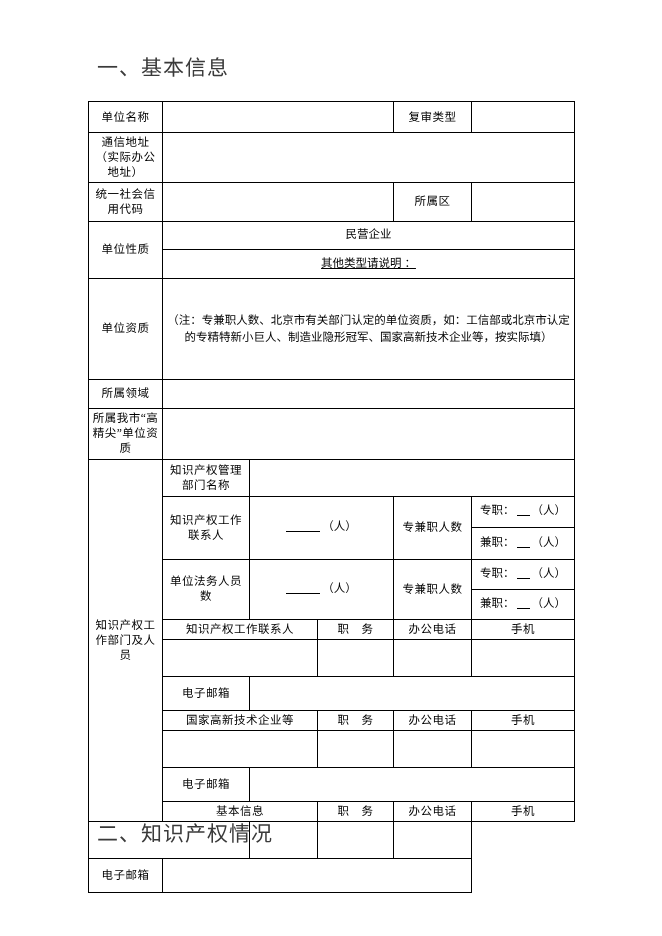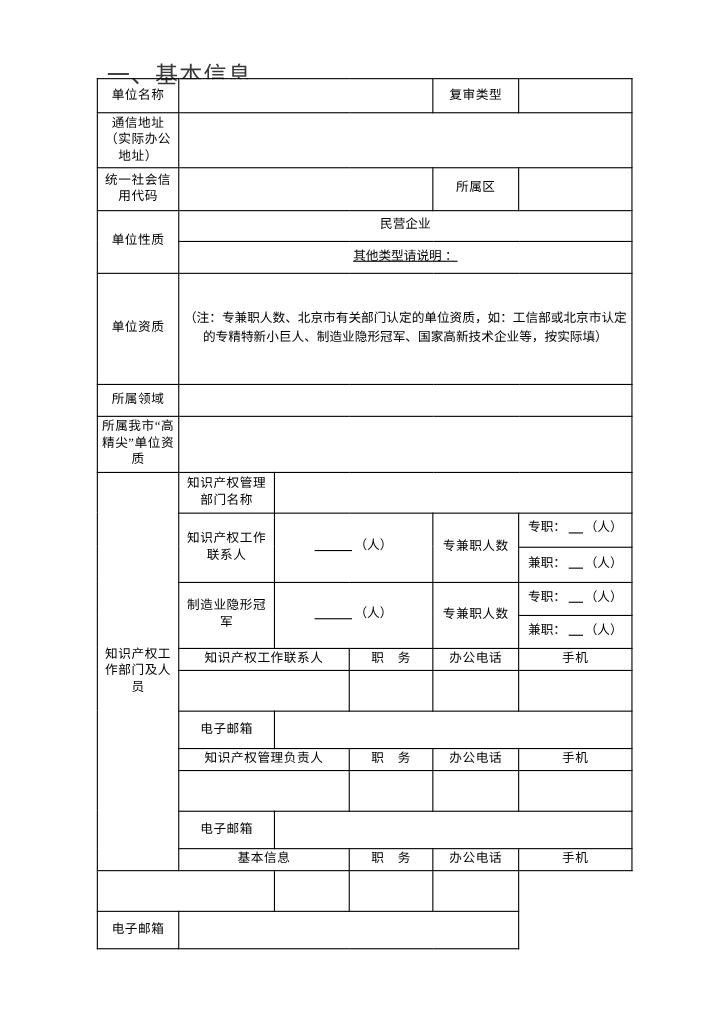--- a/index.html
+++ b/index.html
@@ -33,21 +33,21 @@
     color: #3a3a3a;
     white-space: nowrap;
     font-family: "Liberation Serif", "DejaVu Serif", serif;
   }
   #heading-basic { top: 56px; }
   #heading-ip    { top: 822px; }
 
   table.form {
     position: absolute;
     left: 88px;
-    top: 71px;
+    top: 101px;
     width: 486px;
     border-collapse: collapse;
     table-layout: fixed;
     font-size: 11.5px;
     line-height: 1.3;
   }
   table.form td {
     border: 1px solid #000000;
     padding: 2px 3px;
     vertical-align: middle;
@@ -160,21 +160,21 @@
         </td>
       </tr>
 
       <tr>
         <td class="center" style="height:27px">
           <span>兼职：</span><span class="cnt-line small"></span><span>（人）</span>
         </td>
       </tr>
 
       <tr>
-        <td class="lbl" rowspan="2">制造业隐形冠军</td>
+        <td class="lbl" rowspan="2">单位法务人员数</td>
         <td class="center" colspan="2" rowspan="2">
           <span class="cnt-line"></span><span>（人）</span>
         </td>
         <td class="lbl" rowspan="2">专兼职人数</td>
         <td class="center thick-bottom" style="height:25px">
           <span>专职：</span><span class="cnt-line small"></span><span>（人）</span>
         </td>
       </tr>
 
       <tr>
@@ -196,21 +196,21 @@
         <td class="blank"></td>
         <td class="blank"></td>
       </tr>
 
       <tr>
         <td class="lbl">电子邮箱</td>
         <td class="blank" colspan="4" style="height:29px"></td>
       </tr>
 
       <tr>
-        <td class="lbl" colspan="2">知识产权管理负责人</td>
+        <td class="lbl" colspan="2">国家高新技术企业等</td>
         <td class="lbl spaced">职　务</td>
         <td class="lbl">办公电话</td>
         <td class="lbl">手机</td>
       </tr>
 
       <tr>
         <td class="blank" colspan="2" style="height:32px"></td>
         <td class="blank"></td>
         <td class="blank"></td>
         <td class="blank"></td>
@@ -236,14 +236,15 @@
       </tr>
 
       <tr>
         <td class="lbl">电子邮箱</td>
         <td class="blank" colspan="4" style="height:29px"></td>
       </tr>
 
     </tbody>
   </table>
 
+  <div class="section-heading" id="heading-ip">二、知识产权情况</div>
 
 </div>
 
 </body></html>

